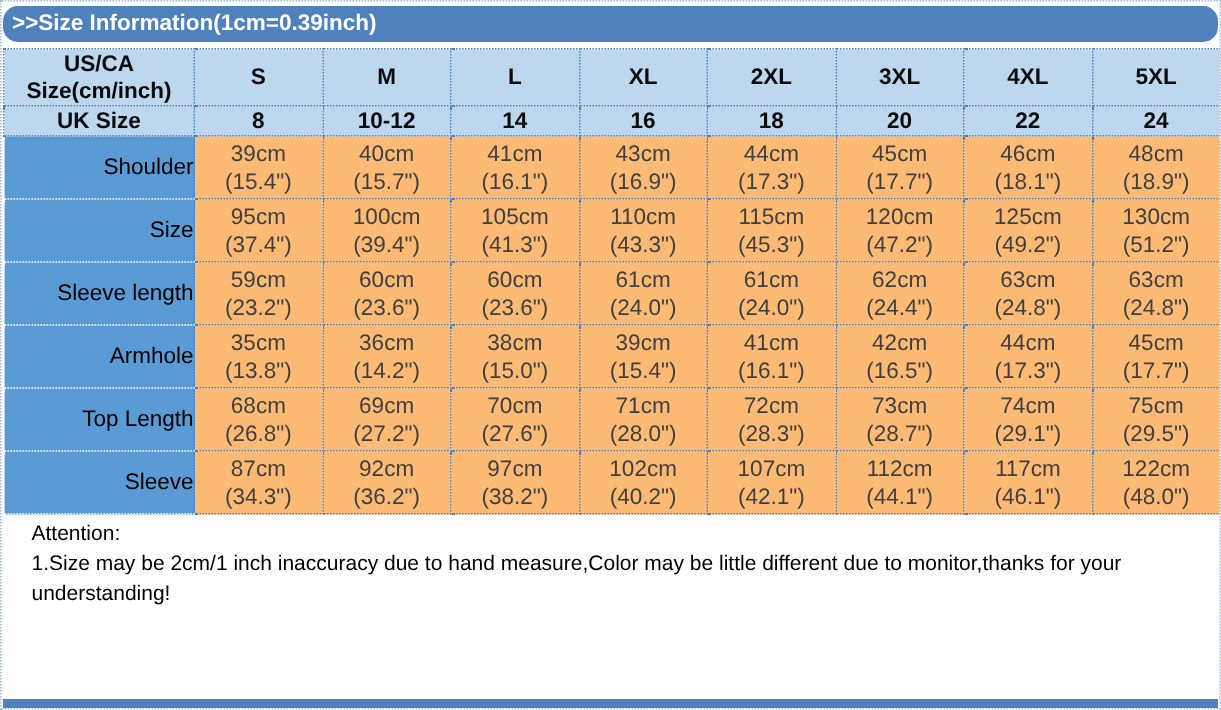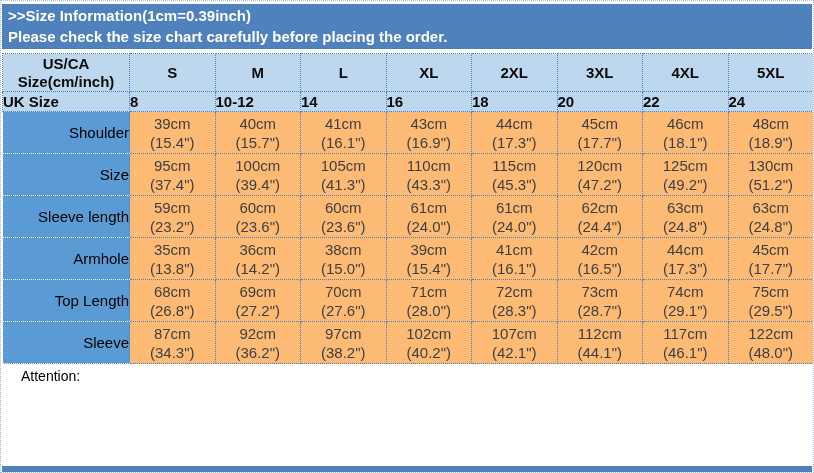--- a/index.html
+++ b/index.html
@@ -23,20 +23,21 @@
     overflow: hidden;
   }
 
   .banner {
     margin: 3px 1px 4px 1px;
     background: var(--banner-bg);
     color: #ffffff;
     font-weight: bold;
     font-size: 15px;
     padding: 1px 6px 2px 6px;
+    border-radius: 10px;
   }
   .banner-line { line-height: 21px; white-space: nowrap; }
 
   table.size-table {
     width: 812px;
     margin: 0 1px;
     border-collapse: collapse;
     table-layout: fixed;
   }
   .size-table th, .size-table td {
@@ -53,21 +54,21 @@
     height: 38px;
     text-align: center;
     line-height: 18px;
   }
 
   tr.size-row th, tr.size-row td {
     background: var(--header-bg);
     color: var(--bold-text);
     font-weight: bold;
     height: 20px;
-    text-align: left;
+    text-align: center;
     line-height: 17px;
   }
 
   tr.meas-row { height: 42px; }
   tr.meas-row th.meas-label {
     background: var(--label-bg);
     color: #000000;
     font-weight: normal;
     text-align: right;
     padding-left: 6px;
@@ -99,21 +100,20 @@
     background: var(--banner-bg);
   }
 </style>
 </head>
 <body>
 
 <div class="sheet">
 
   <div class="banner">
     <div class="banner-line">&gt;&gt;Size Information(1cm=0.39inch)</div>
-    <div class="banner-line">Please check the size chart carefully before placing the order.</div>
   </div>
 
   <table class="size-table">
     <colgroup>
       <col style="width:127px">
       <col>
         <col>
         <col>
         <col>
         <col>
@@ -357,17 +357,18 @@
           <td>
             <div>122cm</div>
             <div>(48.0")</div>
           </td>
         </tr>
       </tbody>
   </table>
 
   <div class="notes">
     <div>Attention:</div>
+    <div>1.Size may be 2cm/1 inch inaccuracy due to hand measure,Color may be little different due to monitor,thanks for your understanding!</div>
   </div>
 
   <div class="bottom-strip"></div>
 
 </div>
 
 </body></html>

